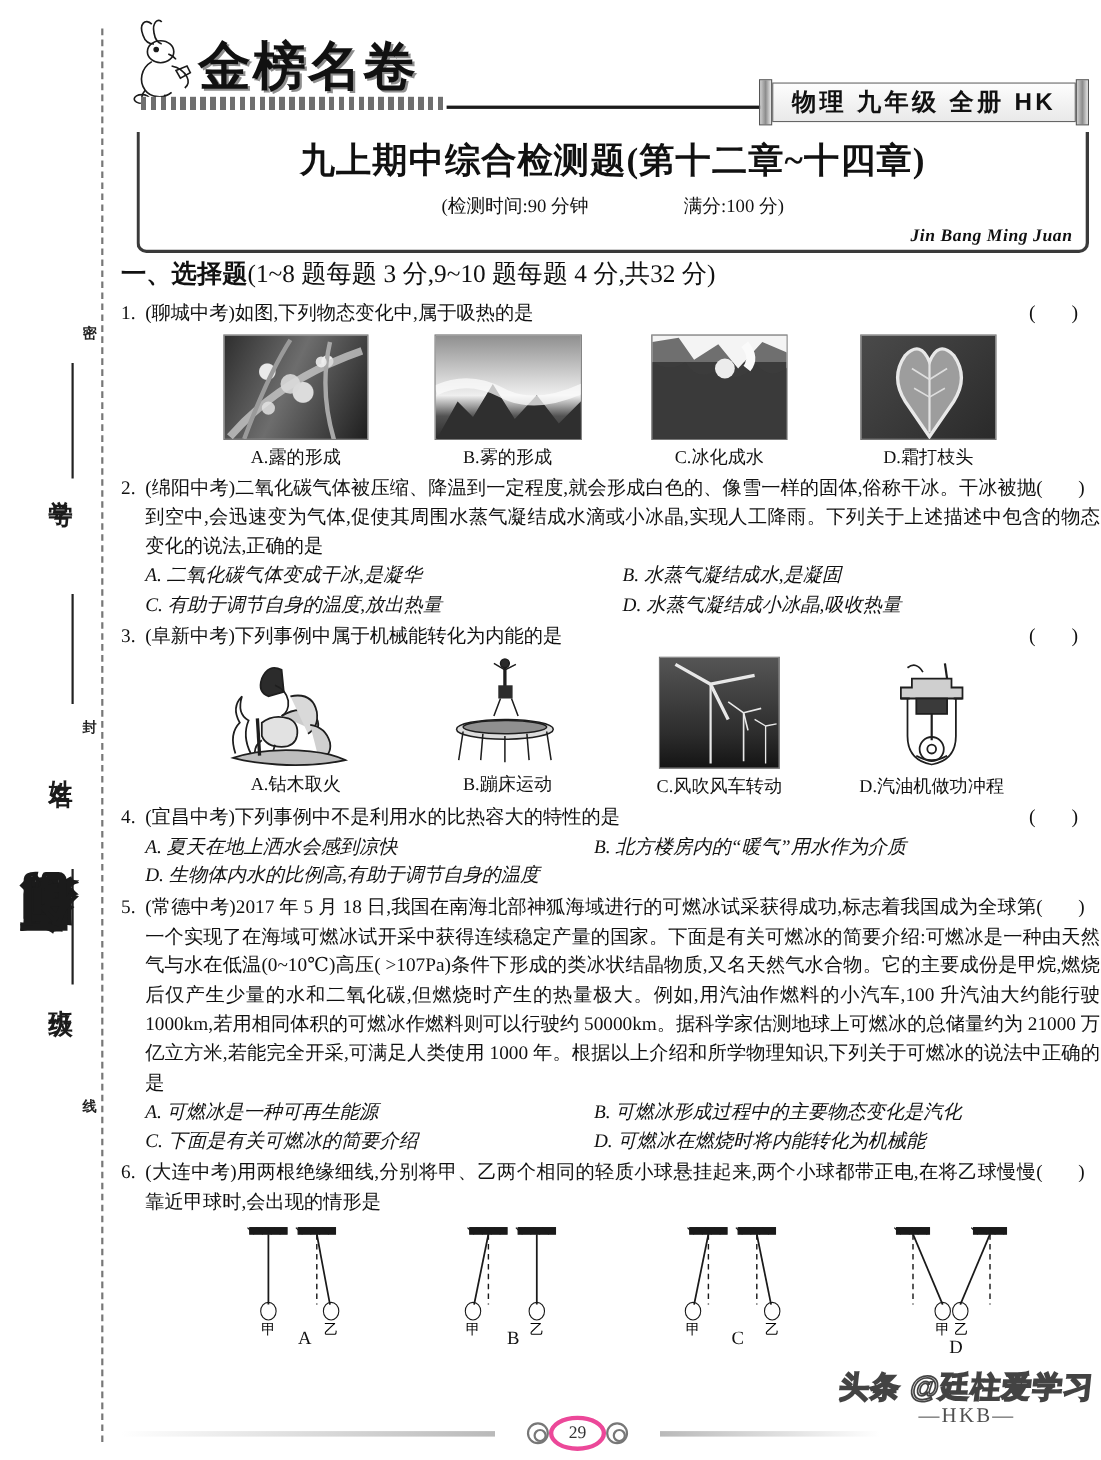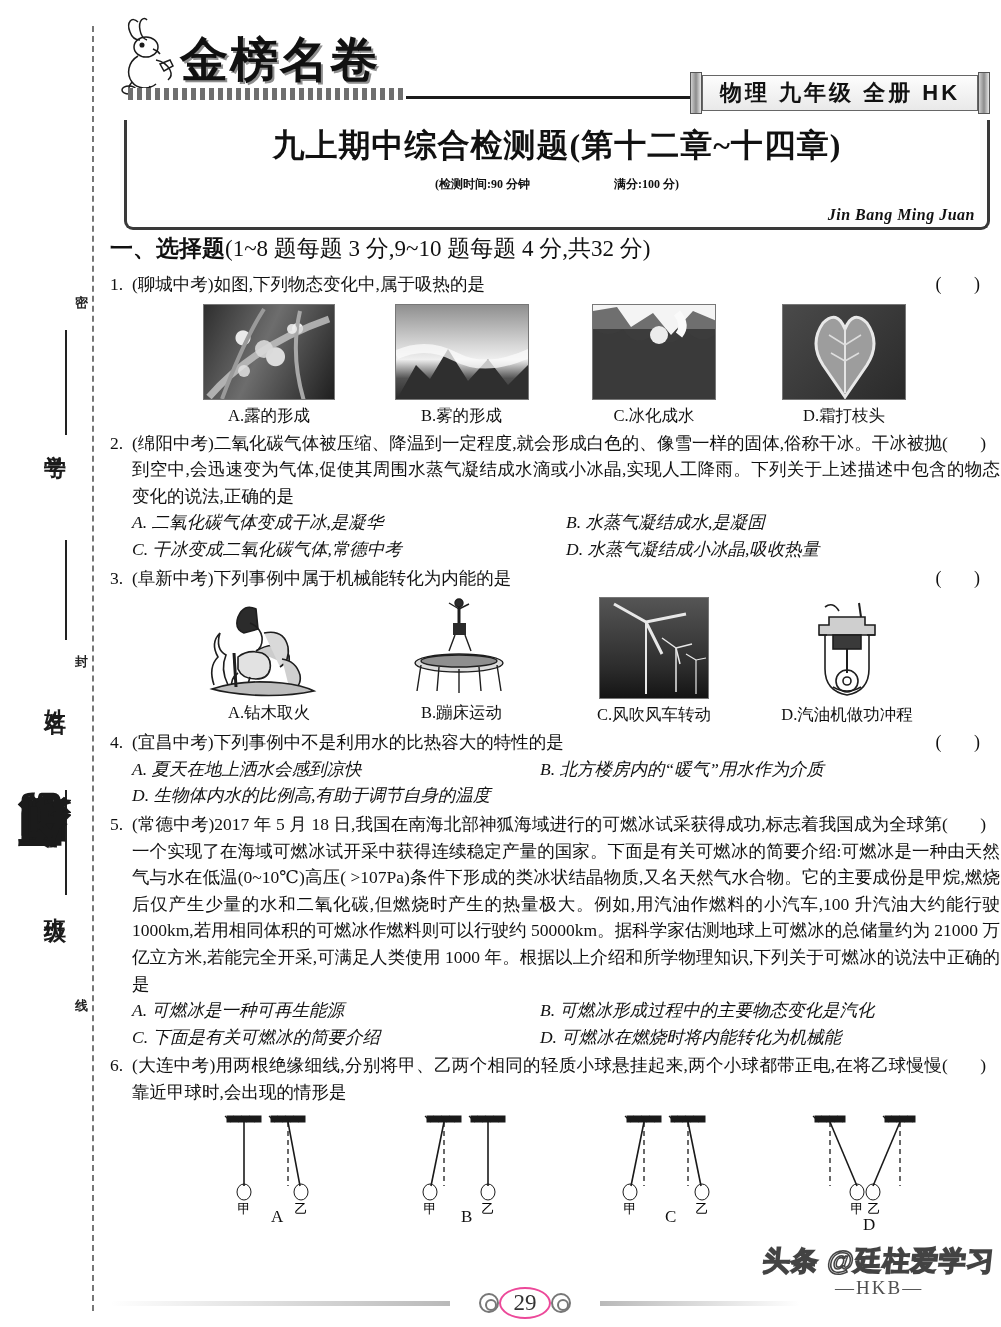--- a/index.html
+++ b/index.html
@@ -111,22 +111,21 @@
     border-bottom-left-radius:9px;
     border-bottom-right-radius:9px;
   }
   #paper-title {
     position:absolute; left:0; right:0; top:4px; text-align:center;
     font-size:32px; font-weight:bold; letter-spacing:1px;
     font-family:"Liberation Serif", serif;
   }
   #exam-meta {
     position:absolute; left:0; right:0; top:56px; text-align:center;
-    font-size:12px;
-    font-weight:bold;
+    font-size:17px;
   }
   #exam-meta span.gap { display:inline-block; width:78px; }
   #pinyin {
     position:absolute; right:12px; bottom:3px;
     font-style:italic; font-weight:bold; font-size:16px;
     font-family:"Liberation Serif", serif; letter-spacing:0.5px;
   }
 
   
   #content {
@@ -168,23 +167,23 @@
 
   
   #footer { position:absolute; left:0; bottom:6px; width:1001px; height:40px; }
   #foot-rule-l { position:absolute; left:110px; top:20px; width:340px; height:5px;
                  background:linear-gradient(to right,#ffffff,#b9b9b9); }
   #foot-rule-r { position:absolute; left:600px; top:20px; width:200px; height:5px;
                  background:linear-gradient(to left,#ffffff,#b9b9b9); }
   #pagenum-wrap { position:absolute; left:470px; top:4px; width:110px; height:36px;
                   display:flex; align-items:center; justify-content:center; }
   #pagenum {
-    width:52px; height:32px; border:2px solid #ec4899; border-radius:50%;
+    width:52px; height:32px; border:4px solid #ec4899; border-radius:50%;
     display:flex; align-items:center; justify-content:center;
-    font-size:23px; background:#fff; color:#333;
+    font-size:16px; background:#fff; color:#333;
   }
   .rosette { width:20px; height:20px; border-radius:50%;
              border:2px solid #777; position:relative; background:#fff; }
   .rosette::after { content:""; position:absolute; left:4px; top:4px; width:8px; height:8px;
                     border-radius:50%; border:2px solid #777; }
 
   
   #watermark {
     position:absolute; right:6px; bottom:28px; text-align:center;
     color:#2a2a2a; opacity:0.82;
@@ -334,21 +333,21 @@
       <span class="qnum">2.</span>
       <span class="qbody">
         <span class="paren-inline">(    )</span><span>(绵阳中考)二氧化碳气体被压缩、降温到一定程度,就会形成白色的、像雪一样的固体,俗称干冰。干冰被抛到空中,会迅速变为气体,促使其周围水蒸气凝结成水滴或小冰晶,实现人工降雨。下列关于上述描述中包含的物态变化的说法,正确的是</span>
       </span>
     </div>
     <div class="opts">
       <div class="opt">A. 二氧化碳气体变成干冰,是凝华</div>
       <div class="opt">B. 水蒸气凝结成水,是凝固</div>
     </div>
     <div class="opts">
-      <div class="opt">C. 干冰变成二氧化碳气体,常德中考</div>
+      <div class="opt">C. 有助于调节自身的温度,放出热量</div>
       <div class="opt">D. 水蒸气凝结成小冰晶,吸收热量</div>
     </div>
   </div>
 
   <div class="q">
     <div class="qline">
       <span class="qnum">3.</span>
       <span class="qbody">(阜新中考)下列事例中属于机械能转化为内能的是</span>
       <span class="paren" style="top:0;">(    )</span>
     </div>

